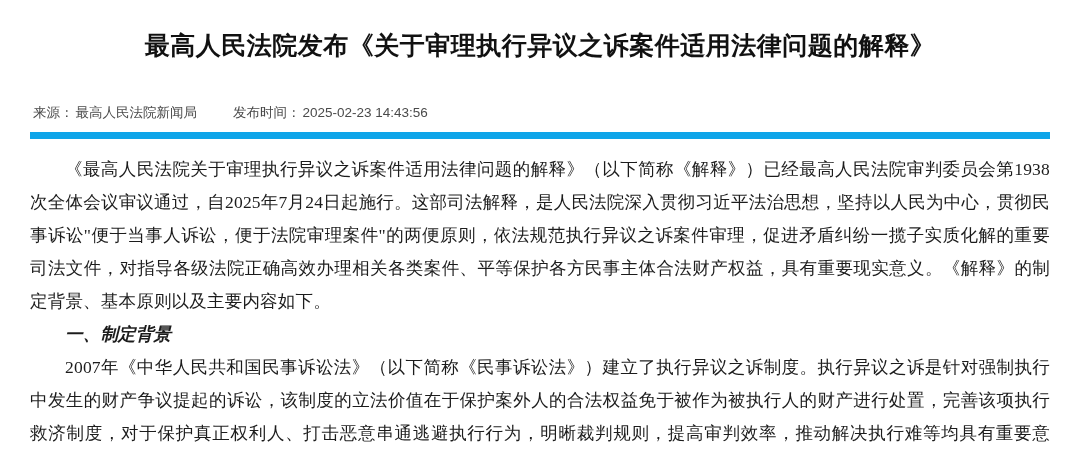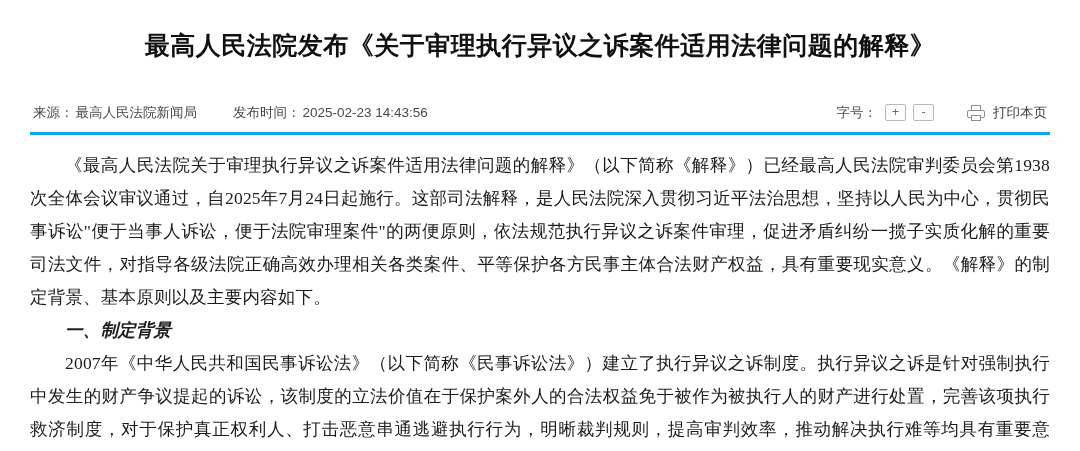--- a/index.html
+++ b/index.html
@@ -34,21 +34,21 @@
   .meta-bar {
     display: flex;
     align-items: center;
     font-family: "Liberation Sans", "DejaVu Sans", sans-serif;
     font-size: 13.5px;
     color: #4a4a4a;
     padding-top: 24px;
     padding-bottom: 10px;
     padding-left: 3px;
     padding-right: 3px;
-    border-bottom: 3px solid #0ea5e9;
+    border-bottom: 7px solid #0ea5e9;
   }
   .meta-left {
     display: flex;
     align-items: center;
     white-space: nowrap;
   }
   .meta-source-label { margin-right: 2px; }
   .meta-source-value { margin-right: 36px; }
   .meta-time-label { margin-right: 2px; }
   .meta-time-value { }
@@ -143,33 +143,20 @@
 
   <h1 class="article-title">最高人民法院发布《关于审理执行异议之诉案件适用法律问题的解释》</h1>
 
   <div class="meta-bar">
     <div class="meta-left">
       <span class="meta-source-label">来源：</span>
       <span class="meta-source-value">最高人民法院新闻局</span>
       <span class="meta-time-label">发布时间：</span>
       <span class="meta-time-value">2025-02-23 14:43:56</span>
     </div>
-    <div class="meta-right">
-      <span class="fontsize-label">字号：</span>
-      <span class="size-btn">+</span>
-      <span class="size-btn">-</span>
-      <span class="print-group">
-        <span class="printer-icon">
-          <span class="top"></span>
-          <span class="body"></span>
-          <span class="paper"></span>
-        </span>
-        <span class="print-label">打印本页</span>
-      </span>
-    </div>
   </div>
 
   <div class="article-body">
     <p>《最高人民法院关于审理执行异议之诉案件适用法律问题的解释》（以下简称《解释》）已经最高人民法院审判委员会第1938次全体会议审议通过，自2025年7月24日起施行。这部司法解释，是人民法院深入贯彻习近平法治思想，坚持以人民为中心，贯彻民事诉讼"便于当事人诉讼，便于法院审理案件"的两便原则，依法规范执行异议之诉案件审理，促进矛盾纠纷一揽子实质化解的重要司法文件，对指导各级法院正确高效办理相关各类案件、平等保护各方民事主体合法财产权益，具有重要现实意义。《解释》的制定背景、基本原则以及主要内容如下。</p>
     <p class="section-heading">一、制定背景</p>
     <p>2007年《中华人民共和国民事诉讼法》（以下简称《民事诉讼法》）建立了执行异议之诉制度。执行异议之诉是针对强制执行中发生的财产争议提起的诉讼，该制度的立法价值在于保护案外人的合法权益免于被作为被执行人的财产进行处置，完善该项执行救济制度，对于保护真正权利人、打击恶意串通逃避执行行为，明晰裁判规则，提高审判效率，推动解决执行难等均具有重要意义。近年来，执行异议之诉案件呈逐年上升态势，《解释》进一步完善执行异议之诉制度的法律适用，为人民法院通过审理程序对案外人合法财产权益进行实体保护提供裁判依据，同时促进人民法院规范执行。</p>
   </div>
 
 </div>
 

